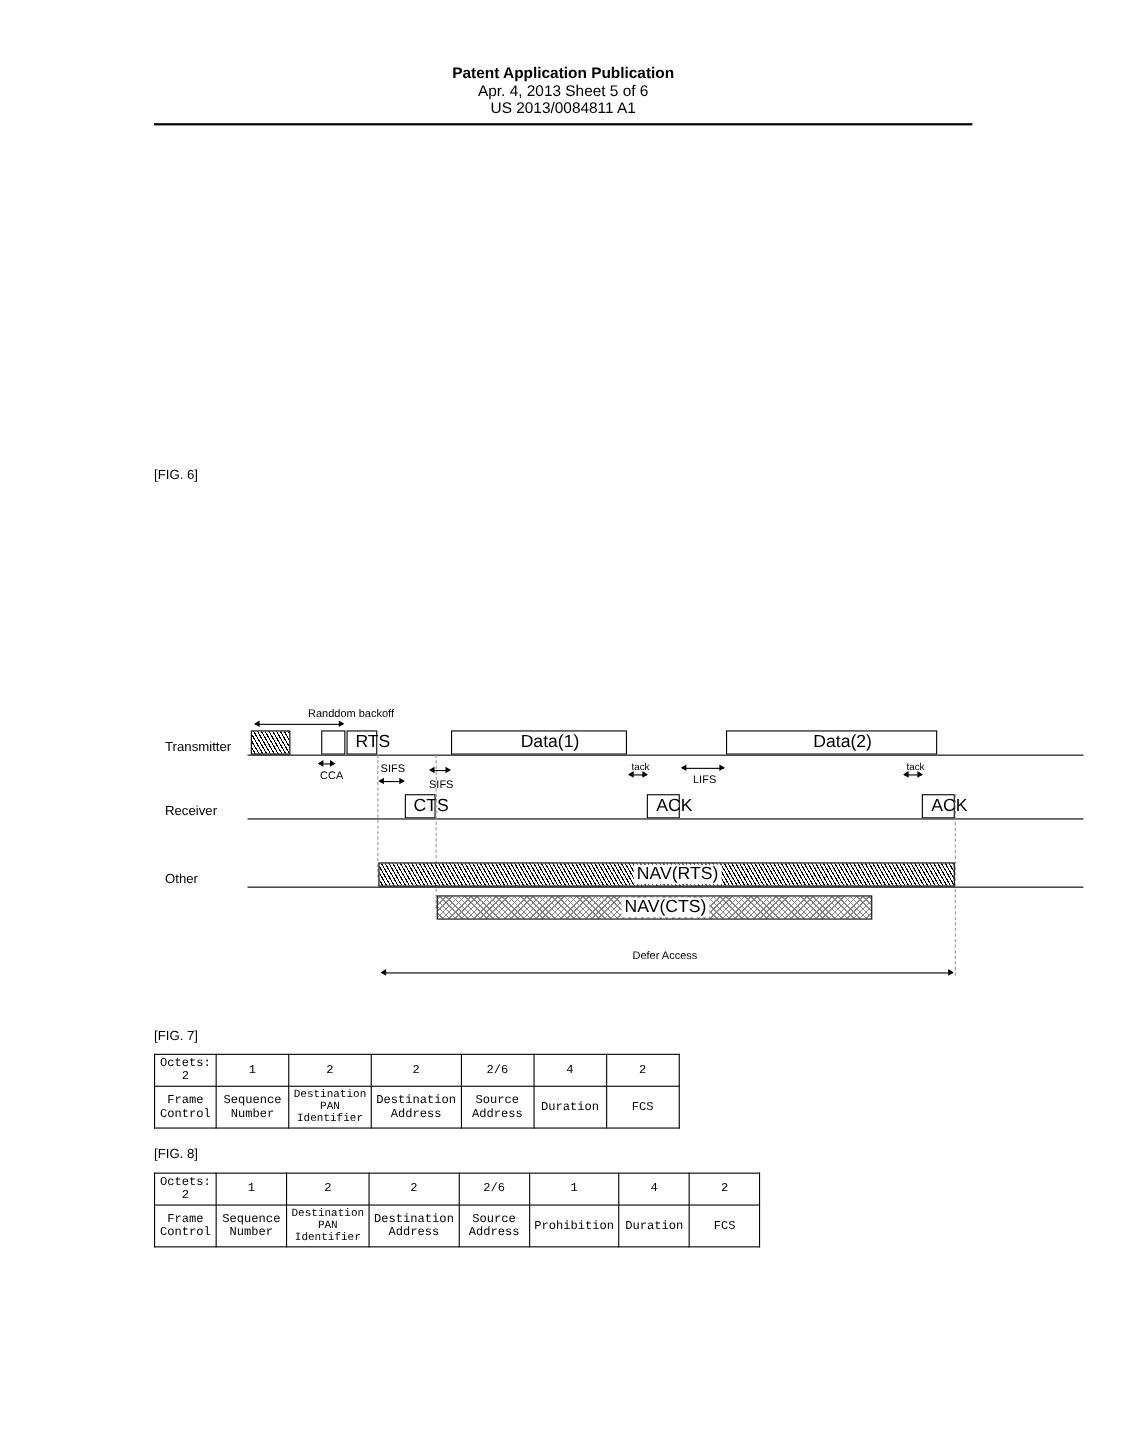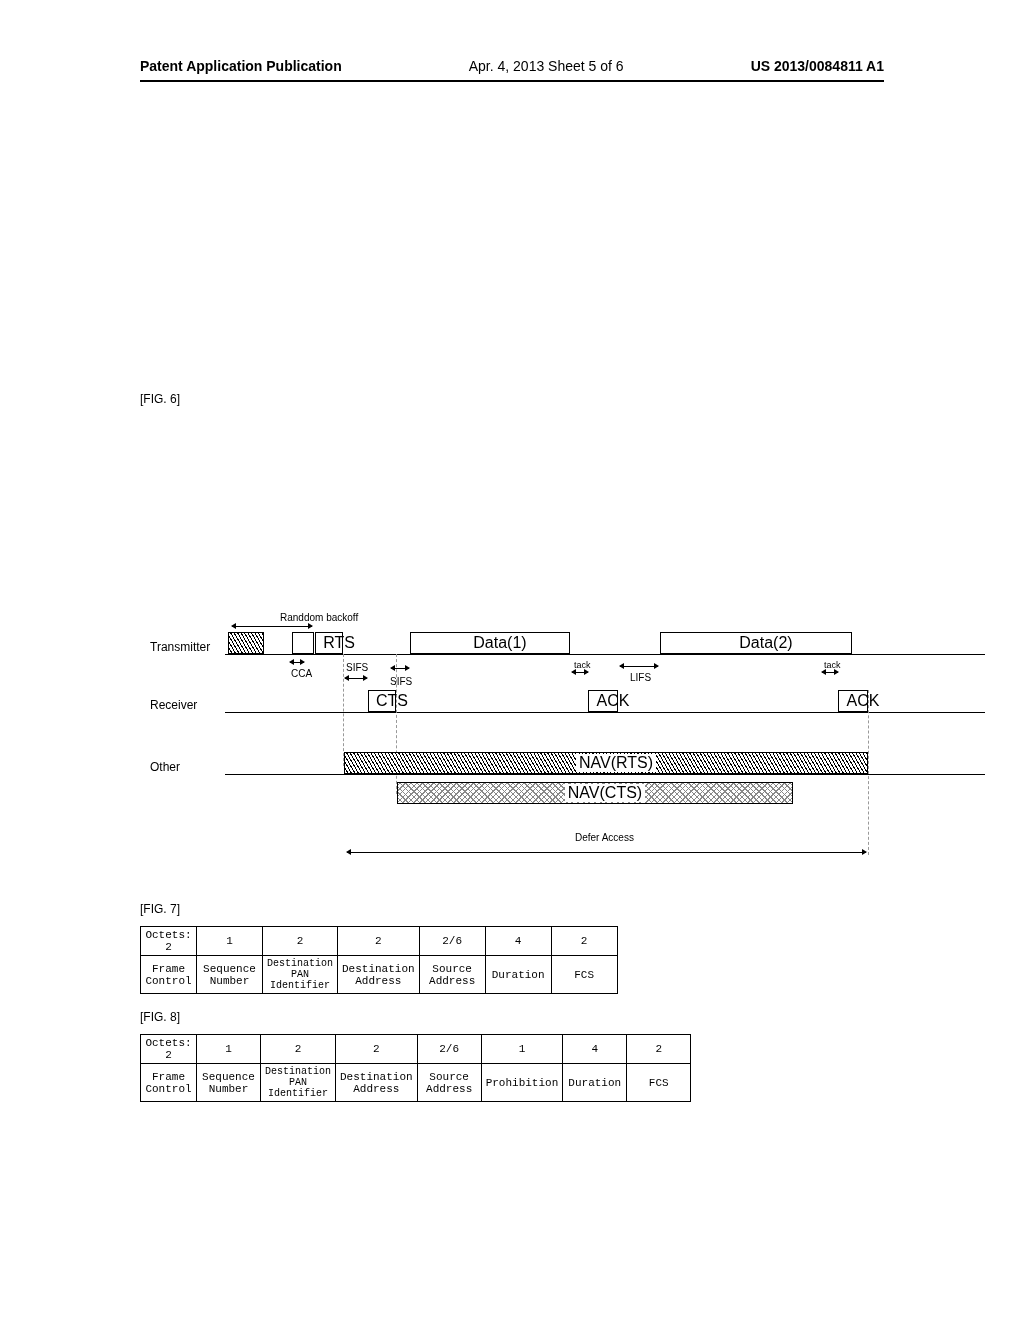--- a/index.html
+++ b/index.html
@@ -11,24 +11,25 @@
       position: relative;
       font-size: 12px;
     }
     
     .header {
       display: flex;
       justify-content: space-between;
       align-items: center;
       padding: 58px 140px 0 140px;
       font-size: 14px;
+      flex-direction: column;
     }
     .header-left { font-weight: bold; }
     .header-center { }
-    .header-right { font-weight: bold; }
+    .header-right { font-weight: normal; }
     .header-divider {
       border-bottom: 2px solid #000;
       margin: 6px 140px 0 140px;
     }
     
     .content {
       padding: 0 140px;
     }
     
     .fig-label {

